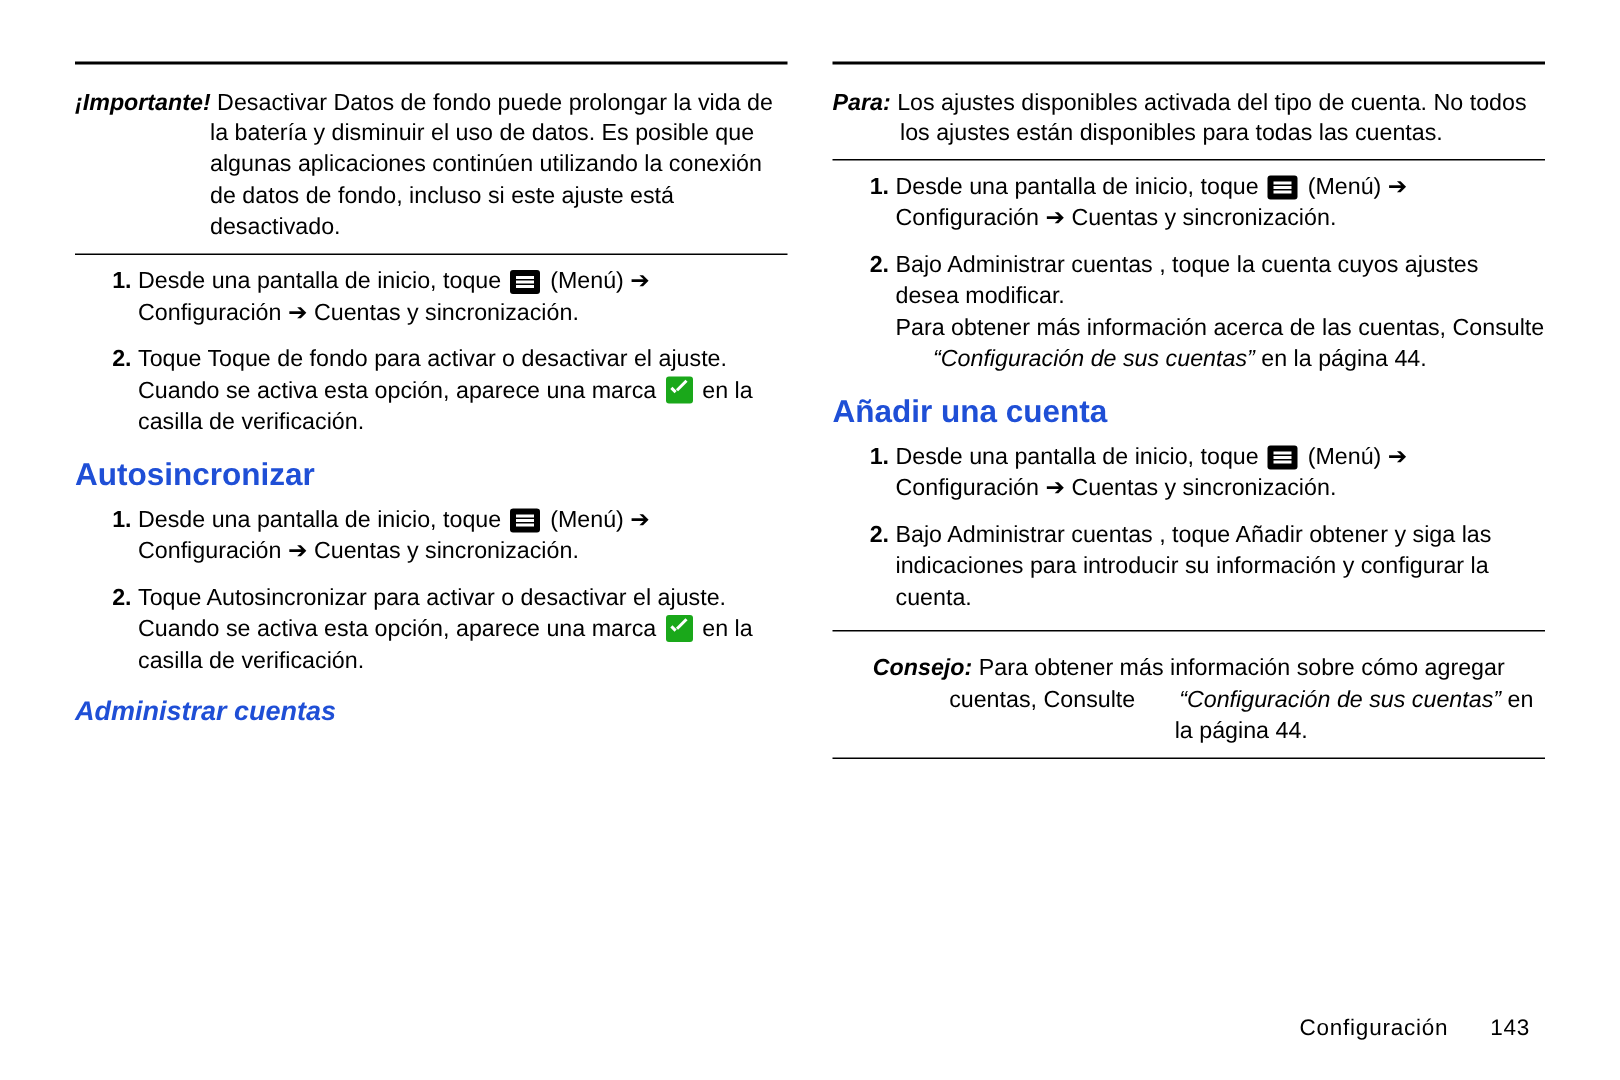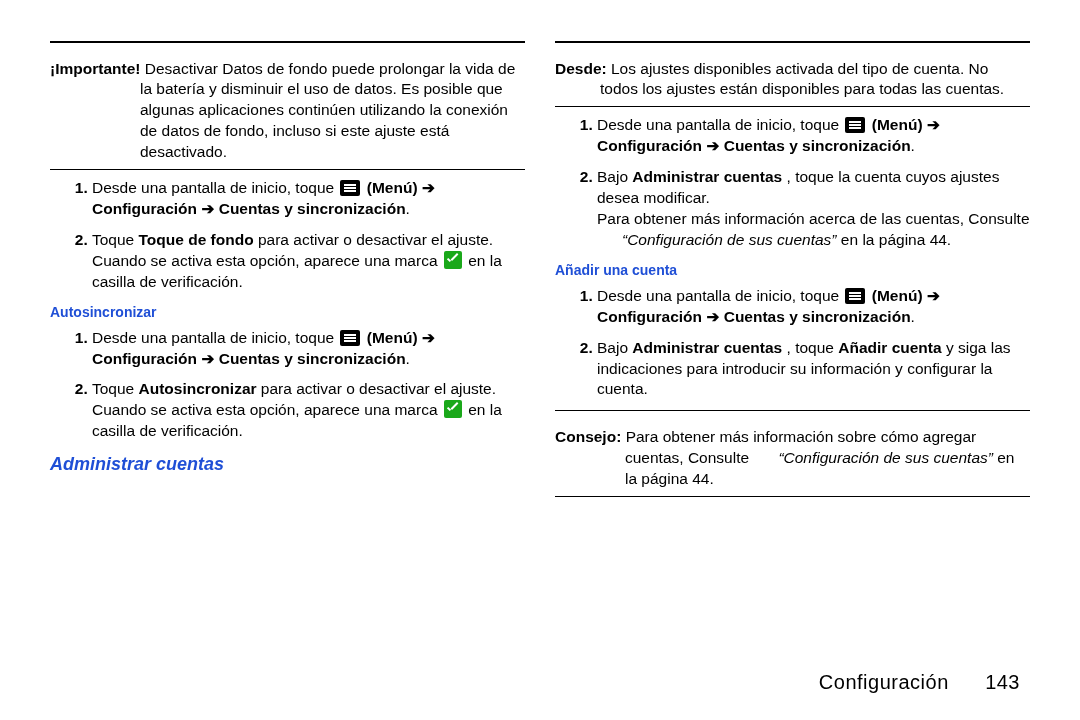--- a/index.html
+++ b/index.html
@@ -31,38 +31,38 @@
     border: none;
     border-top: 2px solid #000;
     margin: 6px 0 8px 0;
   }
   .hr-thin { border-top: 1.2px solid #000; margin: 6px 0 8px 0; }
   .callout {
     padding-left: 90px;
     text-indent: -90px;
     margin-bottom: 4px;
   }
-  .callout .lbl { font-weight: 700; }
+  .callout .lbl { font-weight: 700; font-style: italic; }
   ol.steps {
     list-style: decimal;
     padding-left: 42px;
     margin: 6px 0 8px 0;
     font-weight: 700;
   }
   ol.steps > li {
     margin-bottom: 10px;
     font-weight: 400;
   }
   ol.steps > li::marker { font-weight: 700; }
-  .b { font-weight: 700; }
+  .b { font-weight: 400; }
   .sub4 {
     color: #1f4fd6;
     font-weight: 700;
     margin: 4px 0 6px 0;
-    font-size: 14px;
+    font-size: 21px;
   }
   .sub3 {
     color: #1f4fd6;
     font-weight: 700;
     font-style: italic;
     font-size: 18px;
     margin: 10px 0 6px 0;
   }
   .para { margin: 4px 0 8px 0; }
   .italic { font-style: italic; margin-left: 25px; }
@@ -104,21 +104,21 @@
     position: absolute;
     left: 6px; top: 5px;
     width: 9px; height: 2px;
     background: #fff;
     transform: rotate(-45deg);
   }
   .footer {
     position: absolute;
     bottom: 24px;
     right: 60px;
-    font-size: 20px;
+    font-size: 15px;
     color: #000;
     letter-spacing: 0.5px;
   }
 </style>
 </head>
 <body>
 
 <div class="page">
 <div class="cols">
 
@@ -169,21 +169,21 @@
         <span> en la casilla de verificación.</span>
       </li>
     </ol>
 
     <div class="sub3">Administrar cuentas</div>
   </div>
 
   <div class="col">
     <hr class="hr-top">
     <p class="callout" style="padding-left:45px;text-indent:-45px;">
-      <span class="lbl">Desde:</span>
+      <span class="lbl">Para:</span>
       <span>Los ajustes disponibles activada del tipo de cuenta. No todos los ajustes están disponibles para todas las cuentas.</span>
     </p>
     <hr class="hr-thin">
 
     <ol class="steps">
       <li>
         <span>Desde una pantalla de inicio, toque </span>
         <span class="menu-icon"></span>
         <span class="b">(Menú)</span>
         <span class="b">➔</span>
@@ -210,27 +210,27 @@
         <span class="b">(Menú)</span>
         <span class="b">➔</span>
         <span class="b">Configuración</span>
         <span class="b">➔</span>
         <span class="b">Cuentas y sincronización</span><span>.</span>
       </li>
       <li>
         <span>Bajo </span>
         <span class="b">Administrar cuentas</span>
         <span>, toque </span>
-        <span class="b">Añadir cuenta</span>
+        <span class="b">Añadir obtener</span>
         <span> y siga las indicaciones para introducir su información y configurar la cuenta.</span>
       </li>
     </ol>
 
     <hr class="hr-thin">
-    <p class="callout" style="padding-left:70px;text-indent:-70px;">
+    <p class="callout" style="padding-left:70px;text-indent:-70px;text-align:center;">
       <span class="lbl">Consejo:</span>
       <span>Para obtener más información sobre cómo agregar cuentas, Consulte </span>
       <span class="italic">“Configuración de sus cuentas”</span>
       <span> en la página 44.</span>
     </p>
     <hr class="hr-thin">
   </div>
 
 </div>
 

